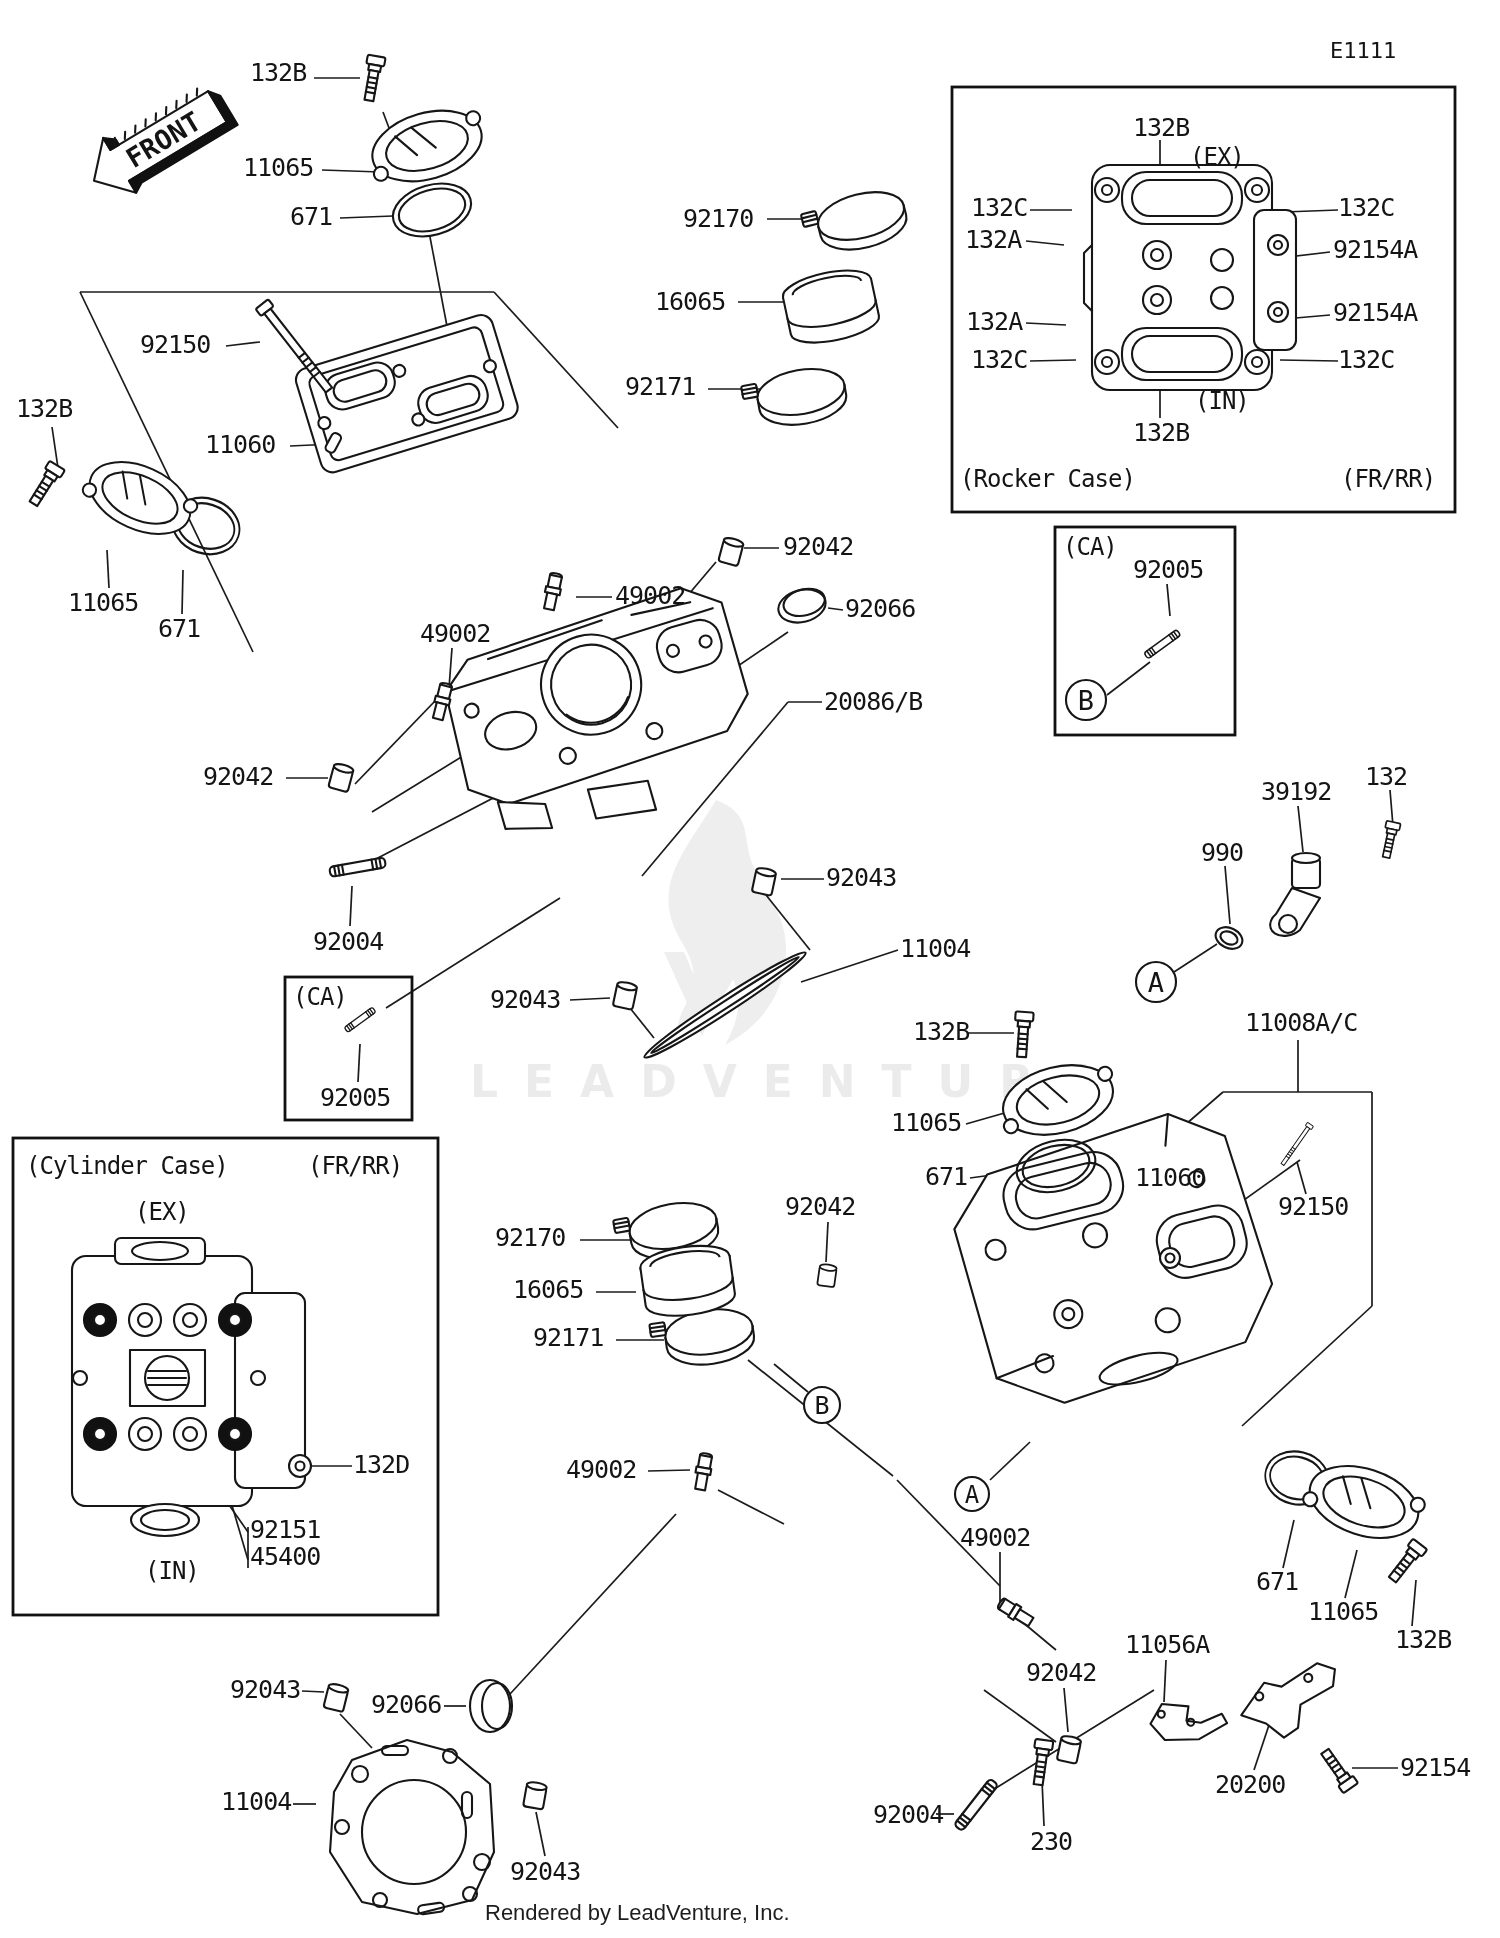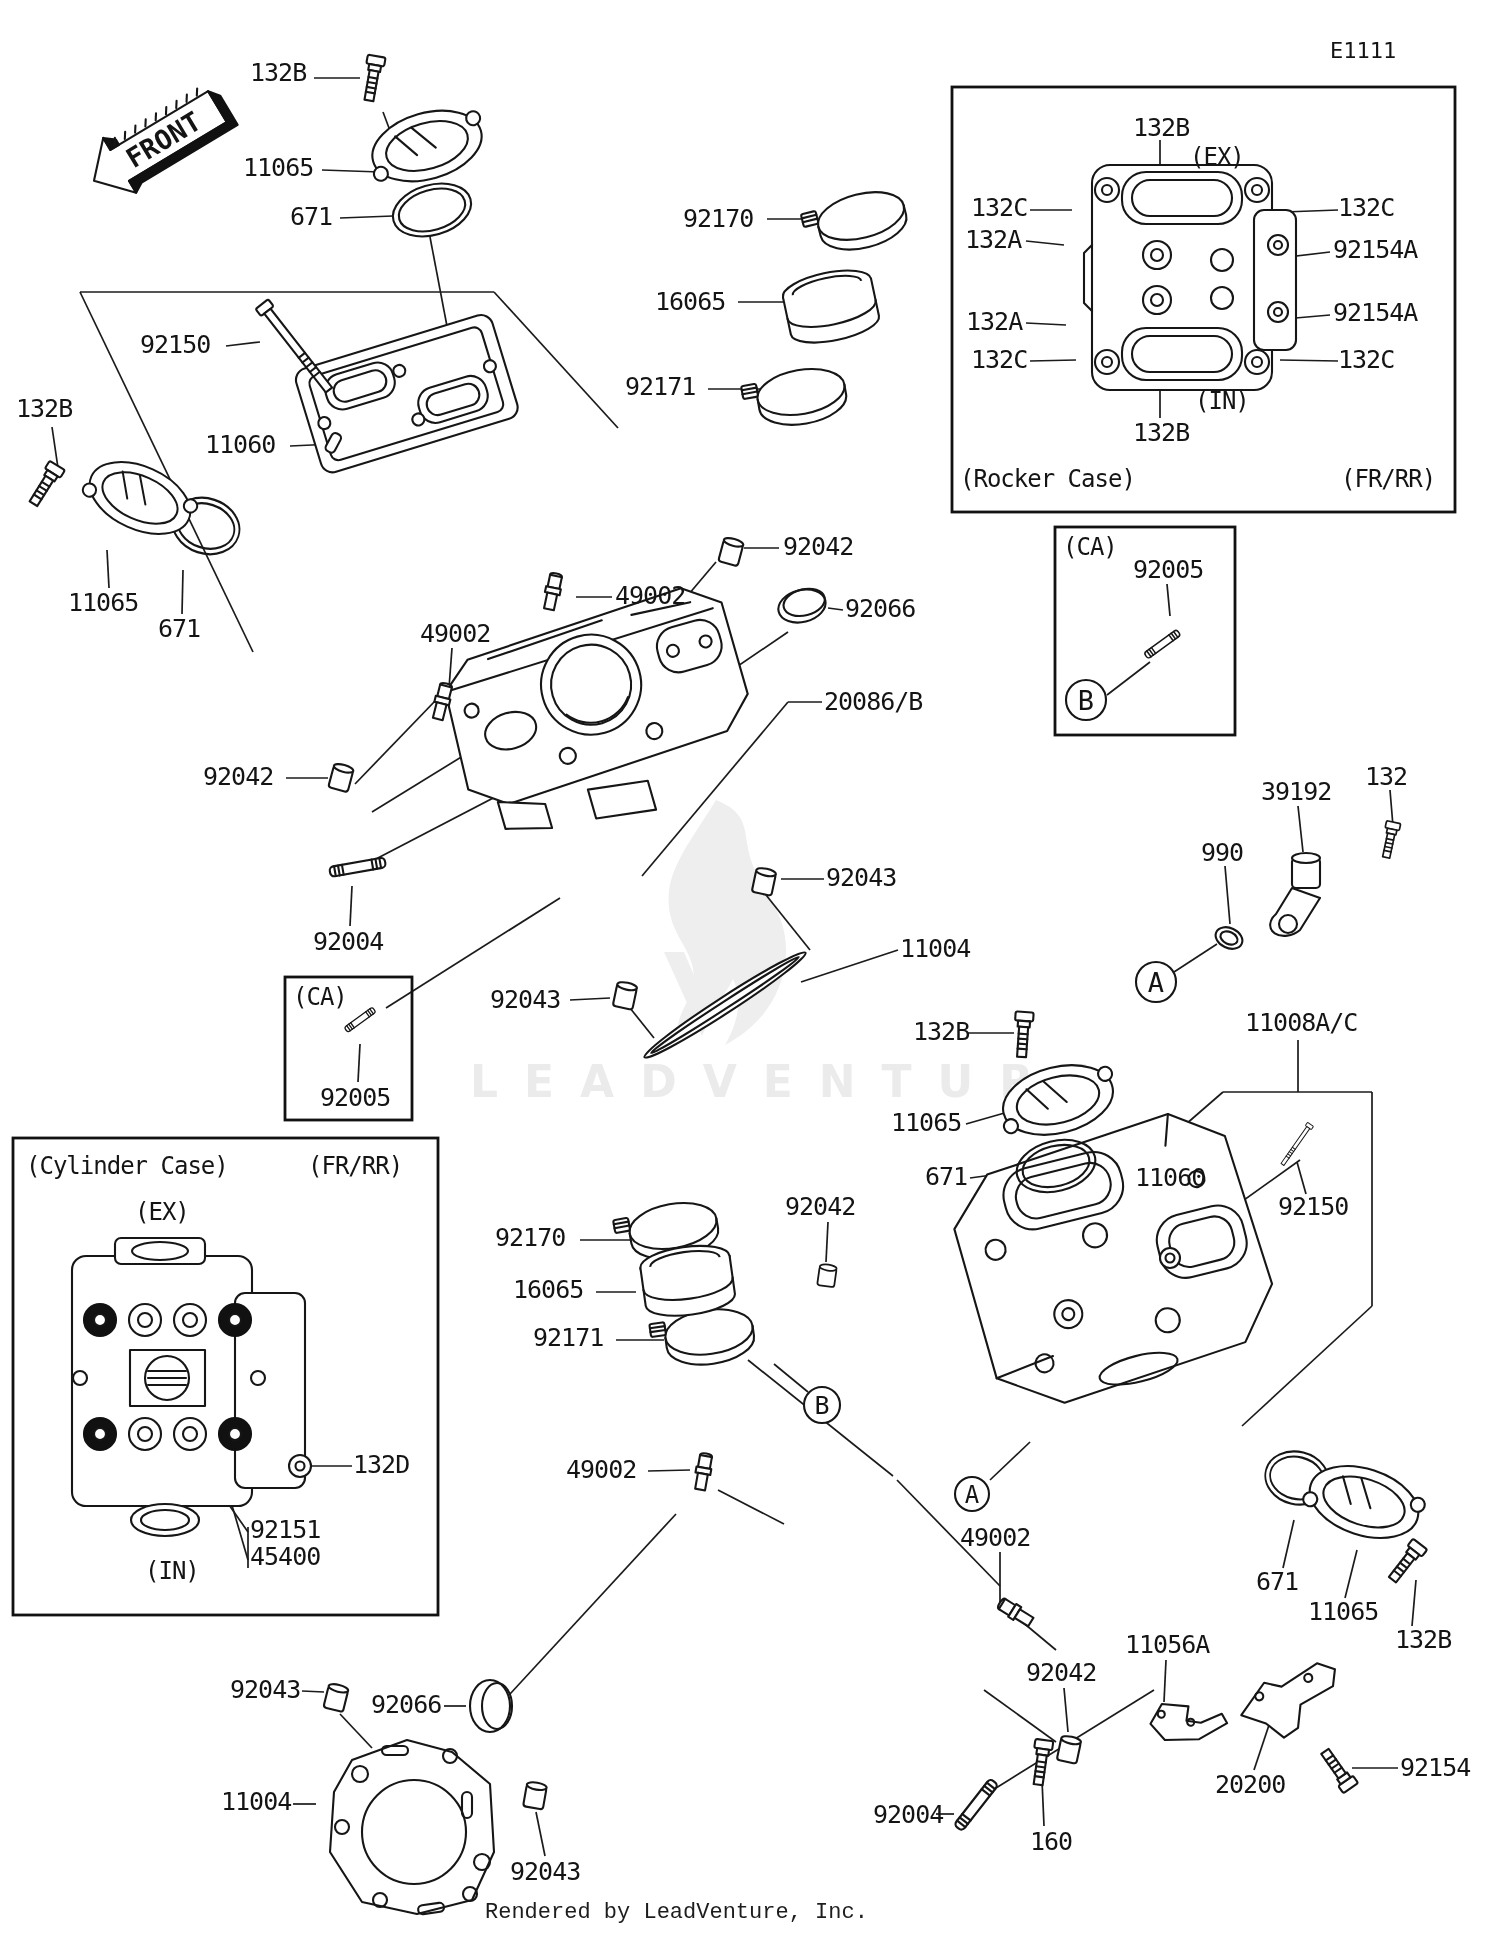--- a/index.html
+++ b/index.html
@@ -8,21 +8,21 @@
   #art{position:absolute;left:0;top:0;z-index:1;}
   .ln{stroke:#1b1b1b;stroke-width:1.7;fill:none;}
   .bx{stroke:#111;stroke-width:2.8;fill:none;}
   .s{stroke:#161616;stroke-width:2.1;fill:none;stroke-linecap:round;stroke-linejoin:round;}
   .fw{fill:#fff;}
   .fk{fill:#111;stroke:#111;}
   .wm{fill:#eeeeee;stroke:none;}
   .pl{position:absolute;z-index:3;font-size:25px;line-height:1;letter-spacing:-1px;white-space:nowrap;}
   .cap{position:absolute;z-index:3;font-size:24px;line-height:1;letter-spacing:-1px;white-space:nowrap;}
   .code{position:absolute;z-index:3;font-size:22px;line-height:1;}
-  .credit{position:absolute;z-index:3;font-size:22px;line-height:1;font-family:Liberation Mono, monospace;color:#1d1d1d;}
+  .credit{position:absolute;z-index:3;font-size:22px;line-height:1;font-family:Liberation Sans, sans-serif;color:#1d1d1d;}
   .wmtext{position:absolute;z-index:0;font-size:44px;font-weight:bold;letter-spacing:26px;color:#ebebeb;
           font-family:"DejaVu Sans",sans-serif;}
   svg text{font-family:"DejaVu Sans Mono",monospace;fill:#141414;stroke:none;}
 </style>
 </head>
 <body>
 
 <div id="page">
 
 <svg id="art" width="1500" height="1938" viewBox="0 0 1500 1938">
@@ -458,21 +458,21 @@
 <div class="pl" style="left:785px;top:1194px">92042</div>
 <div class="pl" style="left:566px;top:1457px">49002</div>
 <div class="pl" style="left:960px;top:1525px">49002</div>
 <div class="pl" style="left:1256px;top:1569px">671</div>
 <div class="pl" style="left:1308px;top:1599px">11065</div>
 <div class="pl" style="left:1395px;top:1627px">132B</div>
 <div class="pl" style="left:1125px;top:1632px">11056A</div>
 <div class="pl" style="left:1026px;top:1660px">92042</div>
 <div class="pl" style="left:1215px;top:1772px">20200</div>
 <div class="pl" style="left:1400px;top:1755px">92154</div>
-<div class="pl" style="left:1030px;top:1829px">160</div>
+<div class="pl" style="left:1030px;top:1829px">230</div>
 <div class="pl" style="left:873px;top:1802px">92004</div>
 <div class="pl" style="left:510px;top:1859px">92043</div>
 <div class="pl" style="left:230px;top:1677px">92043</div>
 <div class="pl" style="left:371px;top:1692px">92066</div>
 <div class="pl" style="left:221px;top:1789px">11004</div>
 <div class="pl" style="left:1133px;top:115px">132B</div>
 <div class="pl" style="left:971px;top:195px">132C</div>
 <div class="pl" style="left:1338px;top:195px">132C</div>
 <div class="pl" style="left:965px;top:227px">132A</div>
 <div class="pl" style="left:1333px;top:237px">92154A</div>

